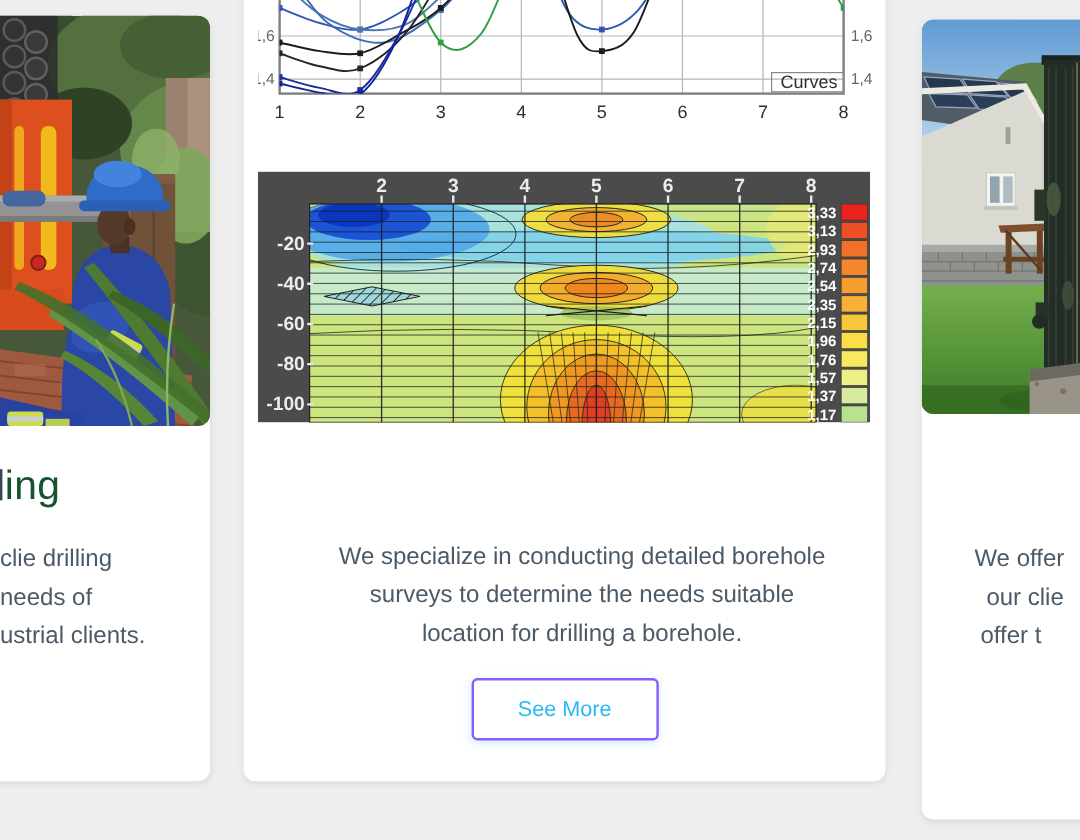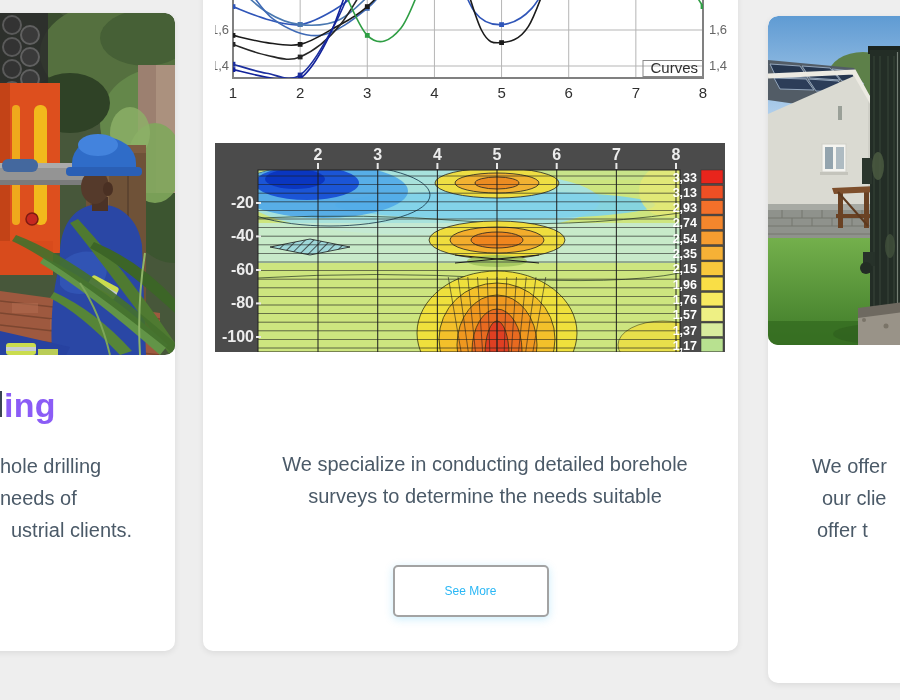--- a/index.html
+++ b/index.html
@@ -3,28 +3,28 @@
 <meta charset="utf-8">
 <style>
   html,body{margin:0;padding:0;background:#eeeeee;}
   .stage{position:relative;width:900px;height:700px;overflow:hidden;background:#eeeeee;
          font-family:"Liberation Sans",sans-serif;}
   .card{position:absolute;background:#ffffff;border-radius:10px;
         box-shadow:0 2px 6px rgba(0,0,0,0.08);}
   .photo{position:absolute;top:0;left:0;right:0;overflow:hidden;border-radius:10px 10px 0 0;}
   .photo svg, .chartsvg{display:block;}
   .chartsvg{position:absolute;}
-  .card-title{font-size:34px;font-weight:700;color:#8b5cf6;letter-spacing:.3px;white-space:nowrap;}
+  .card-title{font-size:34px;font-weight:400;color:#14532d;letter-spacing:.3px;white-space:nowrap;}
   .center-title{position:absolute;left:0;right:0;top:472px;text-align:center;}
   .center-body{position:absolute;left:0;right:0;top:538px;text-align:center;margin-left:29px;}
   .body-text{font-size:20px;line-height:32px;color:#4b5a68;white-space:nowrap;}
   .frag-line{position:absolute;}
   .see-more{position:absolute;box-sizing:border-box;left:50%;margin-left:-78px;top:655px;
-            width:156px;height:52px;border:2px solid #a3a3a3;border-radius:5px;background:#fff;
-            color:#2ab7f5;font-size:12px;font-family:"Liberation Sans",sans-serif;
+            width:156px;height:52px;border:2px solid #8b5cf6;border-radius:5px;background:#fff;
+            color:#2ab7f5;font-size:18px;font-family:"Liberation Sans",sans-serif;
             box-shadow:0 2px 8px rgba(42,183,245,.25);cursor:pointer;}
   .sliver{position:absolute;width:3px;height:26px;background:#3a4552;}
   
   .ax{font-family:"Liberation Sans",sans-serif;font-size:15px;fill:#2f2f2f;}
   .ax2{font-family:"Liberation Sans",sans-serif;font-size:13px;fill:#666;}
   .ctick{font-family:"Liberation Sans",sans-serif;font-size:16px;font-weight:bold;fill:#ececec;}
   .cbar{font-family:"Liberation Sans",sans-serif;font-size:12.5px;font-weight:bold;fill:#ffffff;}
 </style>
 </head>
 <body>
@@ -104,23 +104,23 @@
           <path d="M535 300 Q480 250 450 235 L454 229 Q500 248 535 286 Z" fill="#3c6527"></path>
           <path d="M480 342 Q440 300 410 285 L414 279 Q456 298 492 338 Z" fill="#568538"></path>
           <path d="M535 342 Q420 250 372 228 L376 222 Q440 246 535 330 Z" fill="#44702c" opacity="0.9"></path>
           <path d="M500 342 Q497 290 505 240" stroke="#8fb568" stroke-width="2" fill="none"></path>
           <path d="M470 342 Q460 300 440 270" stroke="#7da659" stroke-width="2" fill="none"></path>
         </g>
       </svg>
     </div>
     <div class="sliver" style="left:359px;top:378px;"></div>
     <div class="card-title frag-line" style="left:364px;top:373px;">ing</div>
-    <div class="body-text frag-line" style="left:360px;top:437px;">hole drilling</div>
+    <div class="body-text frag-line" style="left:360px;top:437px;">clie drilling</div>
     <div class="body-text frag-line" style="left:360px;top:469px;text-align:center;">needs of</div>
-    <div class="body-text frag-line" style="left:360px;top:501px;padding-left:11px;">ustrial clients.</div>
+    <div class="body-text frag-line" style="left:360px;top:501px;">ustrial clients.</div>
   </div>
 
   <div class="card" style="left:203px;top:-90px;width:535px;height:741px;">
 
     <svg id="curves-svg" class="chartsvg" style="left:12px;top:20px;" width="519" height="175" viewBox="0 0 519 175">
       <defs>
           <clipPath id="curvclip">
             <rect x="18" y="22" width="470" height="126"></rect>
           </clipPath>
         </defs>
@@ -322,20 +322,21 @@
           <rect x="486" y="180" width="22" height="13.5" fill="#d8ec9e" stroke="#333" stroke-width="0.5"></rect>
           <text x="482" y="191.5" text-anchor="end" class="cbar">1,37</text>
           <rect x="486" y="195.3" width="22" height="13.5" fill="#b8e190" stroke="#333" stroke-width="0.5"></rect>
           <text x="482" y="206.8" text-anchor="end" class="cbar">1,17</text>
         </g>
     </svg>
 
     <div class="center-body">
       <div class="body-text" style="white-space:normal">We specialize in conducting detailed borehole</div>
       <div class="body-text" style="white-space:normal">surveys to determine the needs suitable</div>
+      <div class="body-text" style="white-space:normal">location for drilling a borehole.</div>
     </div>
     <button class="see-more">See More</button>
   </div>
 
   <div class="card" style="left:768px;top:16px;width:535px;height:667px;">
     <div class="photo" style="height:329px;">
       <svg width="535" height="329" viewBox="0 0 535 329">
         <defs>
           <clipPath id="rpclip">
               <rect x="0" y="0" width="535" height="329" rx="10"></rect>

